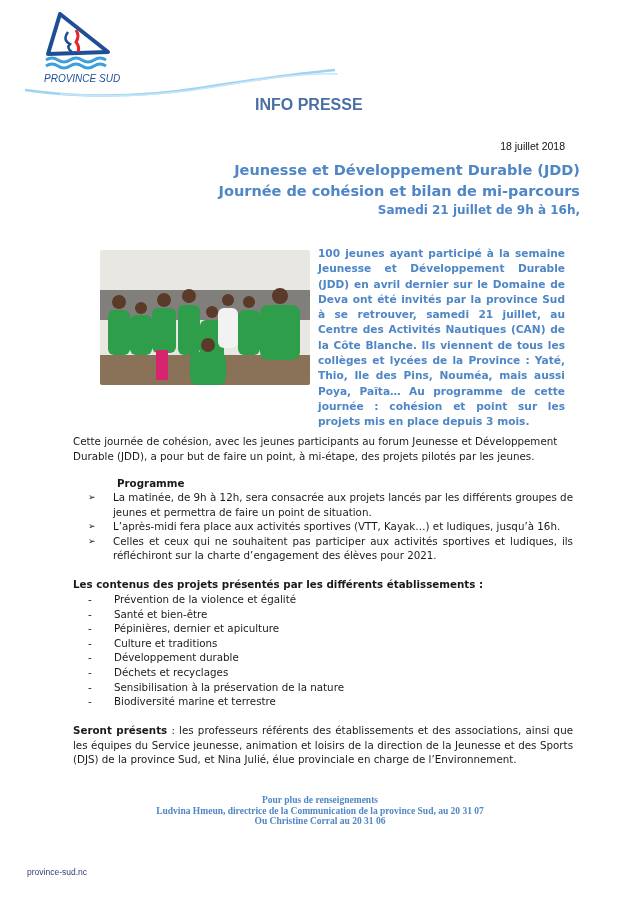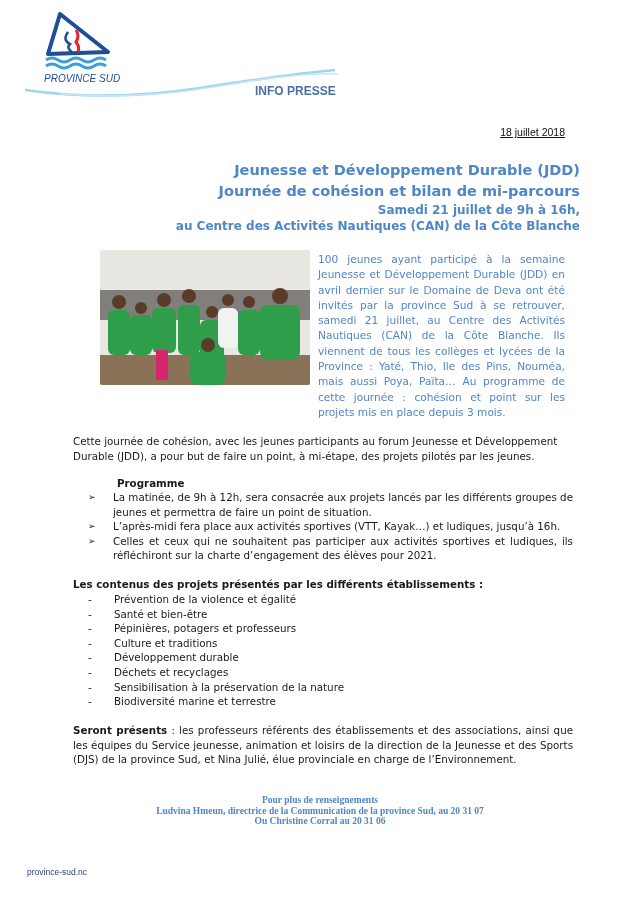--- a/index.html
+++ b/index.html
@@ -1,26 +1,26 @@
 <!DOCTYPE html>
 <html><head>
 <meta charset="utf-8">
 <style>
   html, body { margin:0; padding:0; background:#ffffff; }
   body { width:638px; height:901px; position:relative; overflow:hidden; font-family:"DejaVu Sans", sans-serif; color:#1a1a1a; }
   .abs { position:absolute; }
   #logo { left:40px; top:8px; width:80px; height:76px; }
   #wave { left:20px; top:60px; width:320px; height:45px; }
-  .infopresse { left:255px; top:84px; font-family:"Liberation Sans", sans-serif; font-weight:bold; font-size:12px; color:#4a6fa5; }
-  .date { right:73px; top:126px; font-family:"Liberation Sans", sans-serif; font-size:10.5px; color:#111;text-decoration:underline; }
+  .infopresse { left:255px; top:96px; font-family:"Liberation Sans", sans-serif; font-weight:bold; font-size:16px; color:#4a6fa5; }
+  .date { right:73px; top:140px; font-family:"Liberation Sans", sans-serif; font-size:10.5px; color:#111; }
   .titles { left:70px; width:510px; top:160px; text-align:right; color:#4f86c6; font-weight:bold; }
   .t1 { font-size:14.5px; line-height:21px; }
   .t2 { font-size:12px; line-height:16px; }
   #photo { left:100px; top:250px; width:210px; height:135px; border-radius:2px; overflow:hidden; }
-  .lead { left:318px; top:252px; width:247px; font-size:10.6px; line-height:15.3px; font-weight:normal; color:#4f86c6; text-align:justify; }
+  .lead { left:318px; top:246px; width:247px; font-size:10.6px; line-height:15.3px; font-weight:bold; color:#4f86c6; text-align:justify; }
   .body-text { font-size:10.3px; line-height:14.5px; color:#1a1a1a; }
   .p1 { left:73px; top:434px; width:500px; }
   .prog-h { left:73px; top:476px; font-weight:bold;padding-left:44px; }
   .prog { left:88px; top:490px; width:485px; }
   .prog .item { display:flex; text-align:justify; }
   .prog .bullet { width:25px; flex:none; font-size:9px; }
   .contents-h { left:73px; top:577px; font-weight:bold; }
   .contents { left:88px; top:592px; }
   .contents .item { display:flex; line-height:14.6px; }
   .contents .dash { width:26px; flex:none; }
@@ -49,21 +49,20 @@
   </svg>
 </div>
 
 <div class="abs infopresse">INFO PRESSE</div>
 <div class="abs date">18 juillet 2018</div>
 
 <div class="abs titles">
   <div class="t1">Jeunesse et Développement Durable (JDD)</div>
   <div class="t1">Journée de cohésion et bilan de mi-parcours</div>
   <div class="t2">Samedi 21 juillet de 9h à 16h,</div>
-  <div class="t2">au Centre des Activités Nautiques (CAN) de la Côte Blanche</div>
 </div>
 
 <div id="photo" class="abs">
   <svg width="210" height="135" viewBox="0 0 210 135">
     <rect width="210" height="135" fill="#e9e7e1"></rect>
     <rect y="40" width="210" height="30" fill="#2a2a2a" opacity="0.55"></rect>
     <rect y="105" width="210" height="30" fill="#8a7258"></rect>
     <g fill="#2e9e4a">
       <rect x="8" y="60" width="22" height="45" rx="6"></rect>
       <rect x="30" y="65" width="22" height="40" rx="6"></rect>
@@ -115,21 +114,21 @@
   <div class="item">
       <span class="dash">-</span>
       <span>Prévention de la violence et égalité</span>
     </div>
   <div class="item">
       <span class="dash">-</span>
       <span>Santé et bien-être</span>
     </div>
   <div class="item">
       <span class="dash">-</span>
-      <span>Pépinières, potagers et professeurs</span>
+      <span>Pépinières, dernier et apiculture</span>
     </div>
   <div class="item">
       <span class="dash">-</span>
       <span>Culture et traditions</span>
     </div>
   <div class="item">
       <span class="dash">-</span>
       <span>Développement durable</span>
     </div>
   <div class="item">

